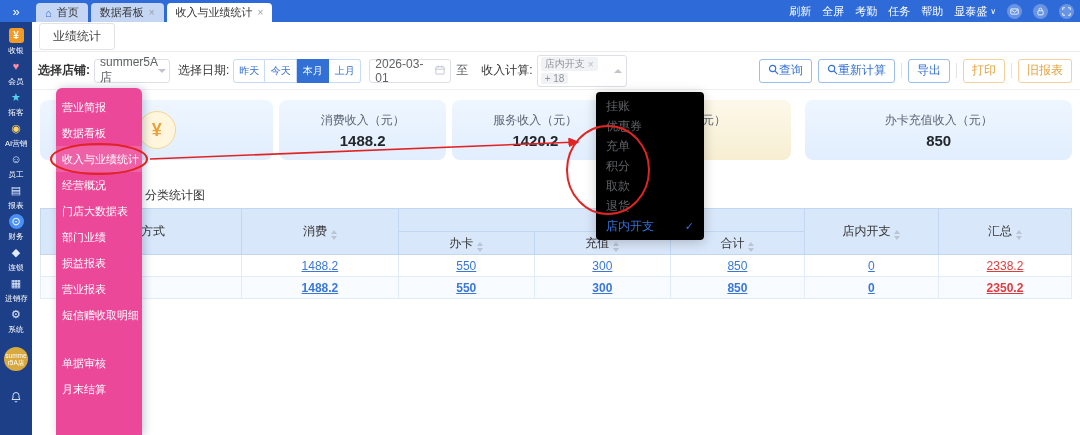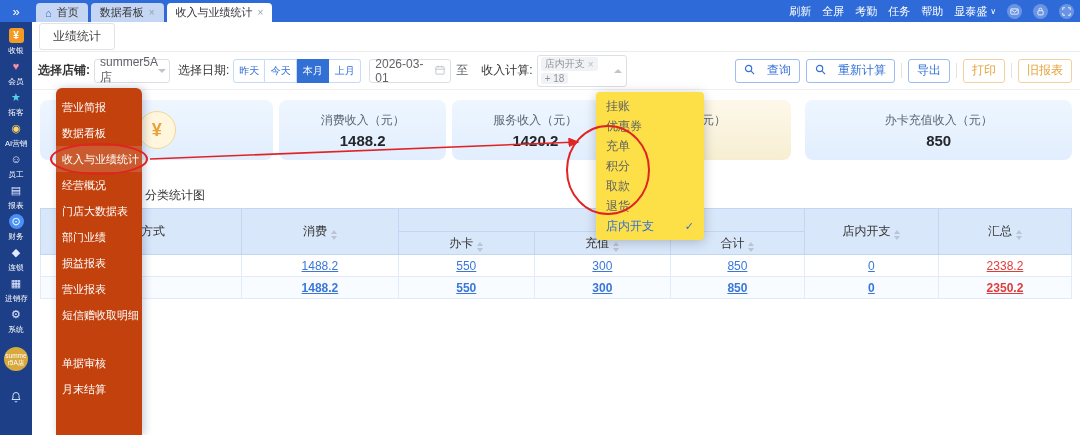--- a/index.html
+++ b/index.html
@@ -49,21 +49,21 @@
   .qbtn:first-child { border-left-width:1px; border-radius:3px 0 0 3px; }
   .qbtn:last-child { border-radius:0 3px 3px 0; }
   .qbtn.active { background:#3370d6; color:#fff; border-color:#3370d6; }
   .dateinput { width:82px; height:24px; border:1px solid #dcdfe6; border-radius:3px; display:flex; align-items:center; justify-content:space-between; padding:0 5px; margin-left:8px; color:#606266; cursor:pointer; }
   .zhi { margin:0 5px; color:#606266; }
   .multi { width:90px; height:32px; border:1px solid #dcdfe6; border-radius:3px; margin-left:4px; position:relative; display:flex; flex-direction:column; justify-content:center; gap:2px; padding:2px 14px 2px 3px; cursor:pointer; }
   .mtag { display:inline-flex; align-items:center; gap:3px; background:#f0f2f5; border-radius:2px; font-size:10px; color:#909399; padding:0 4px; height:14px; width:max-content; }
   .mtag .tx { color:#b7bcc4; cursor:pointer; }
   .caret-up { position:absolute; right:4px; top:50%; margin-top:-2px; width:0; height:0; border-left:4px solid transparent; border-right:4px solid transparent; border-bottom:4px solid #c0c4cc; }
   .fbuttons { margin-left:auto; display:flex; align-items:center; gap:6px; padding-right:2px; }
-  .btn { height:24px; padding:0 8px; border-radius:3px; border:1px solid; display:flex; align-items:center; gap:12px; font-size:12px; background:#fff; cursor:pointer; white-space:nowrap; }
+  .btn { height:24px; padding:0 8px; border-radius:3px; border:1px solid; display:flex; align-items:center; gap:0; font-size:12px; background:#fff; cursor:pointer; white-space:nowrap; }
   .btn.blue { color:#3370d6; border-color:#9bbdf0; }
   .btn.orange { color:#e6a23c; border-color:#f3d19e; }
   .vd { width:1px; height:15px; background:#e3e3e3; }
 
   
   .cards { position:absolute; left:40px; right:8px; top:100px; height:60px; display:flex; gap:6px; z-index:1; }
   .card { border-radius:8px; background:linear-gradient(180deg,#eef6ff,#e2eefe); display:flex; flex-direction:column; align-items:center; justify-content:center; gap:3px; }
   .card.beige { background:linear-gradient(180deg,#fdf8ea,#f7eed2); }
   .card .lbl { font-size:12px; color:#5a6472; }
   .card .val { font-size:15px; font-weight:bold; color:#23262b; min-height:17px; }
@@ -78,27 +78,27 @@
   td { border:1px solid #e2ecf9; height:22px; text-align:center; background:#fff; }
   tr.alt td { background:#f8fbff; }
   .lnk { color:#3977d9; text-decoration:underline; cursor:pointer; }
   .redv { color:#e03c3c; text-decoration:underline; cursor:pointer; }
   tr.boldrow td { font-weight:bold; }
   .sort { display:inline-flex; flex-direction:column; gap:2px; margin-left:4px; vertical-align:1px; }
   .sort .up { width:0; height:0; border-left:3px solid transparent; border-right:3px solid transparent; border-bottom:4px solid #b9c4d4; }
   .sort .dn { width:0; height:0; border-left:3px solid transparent; border-right:3px solid transparent; border-top:4px solid #b9c4d4; }
 
   
-  .flyout { position:absolute; left:56px; top:88px; bottom:0; width:86px; background:#c2410c; border-radius:6px 6px 0 0; box-shadow:2px 0 8px rgba(20,40,90,.25); padding-top:6px; z-index:40; overflow:hidden; }
+  .flyout { position:absolute; left:56px; top:88px; bottom:0; width:86px; background:#ec4899; border-radius:6px 6px 0 0; box-shadow:2px 0 8px rgba(20,40,90,.25); padding-top:6px; z-index:40; overflow:hidden; }
   .fitem { height:26px; line-height:26px; padding-left:6px; font-size:11px; color:#fff; white-space:nowrap; cursor:pointer; }
   .fitem.active { background:rgba(255,255,255,.14); }
   .fgap { height:22px; }
 
   
-  .dropdown { position:absolute; left:596px; top:92px; width:108px; background:#fde047; border-radius:4px; box-shadow:0 2px 12px rgba(0,0,0,.22); padding:4px 0; z-index:50; }
+  .dropdown { position:absolute; left:596px; top:92px; width:108px; background:#000000; border-radius:4px; box-shadow:0 2px 12px rgba(0,0,0,.22); padding:4px 0; z-index:50; }
   .ditem { height:20px; line-height:20px; padding:0 10px; font-size:12px; color:#606266; display:flex; justify-content:space-between; align-items:center; cursor:pointer; }
   .ditem.selected { color:#3370d6; }
   .ditem .chk { font-size:11px; }
 
   
   .anno { position:absolute; left:0; top:0; width:1080px; height:435px; z-index:90; pointer-events:none; }
 </style>
 </head>
 <body>
 

